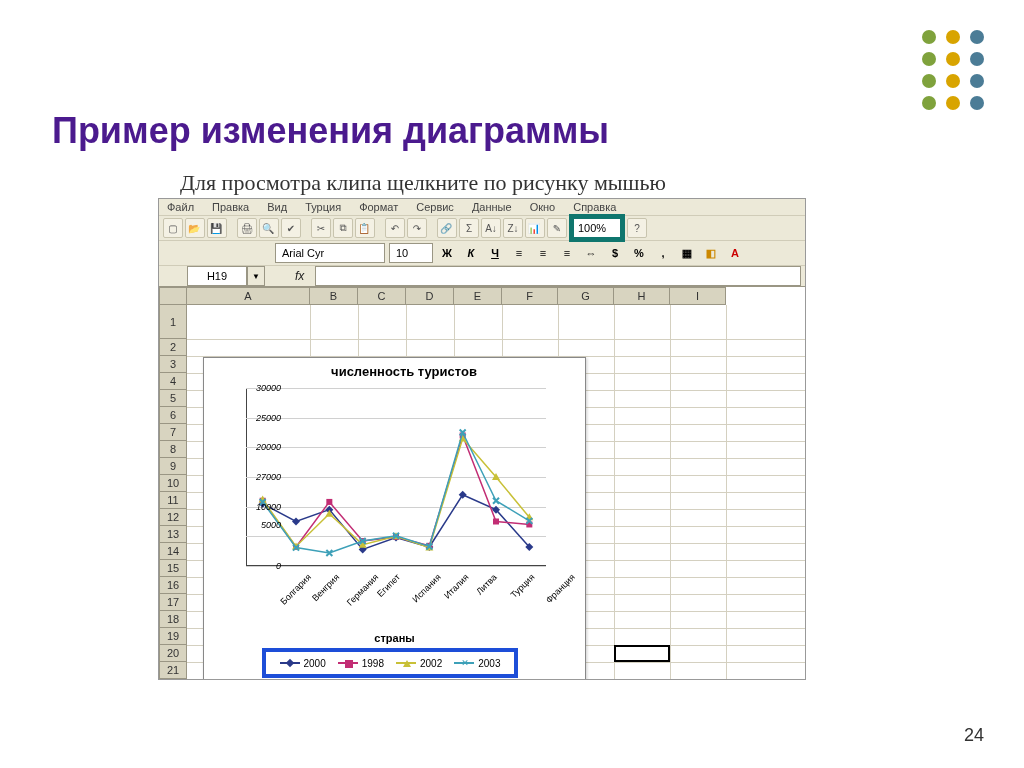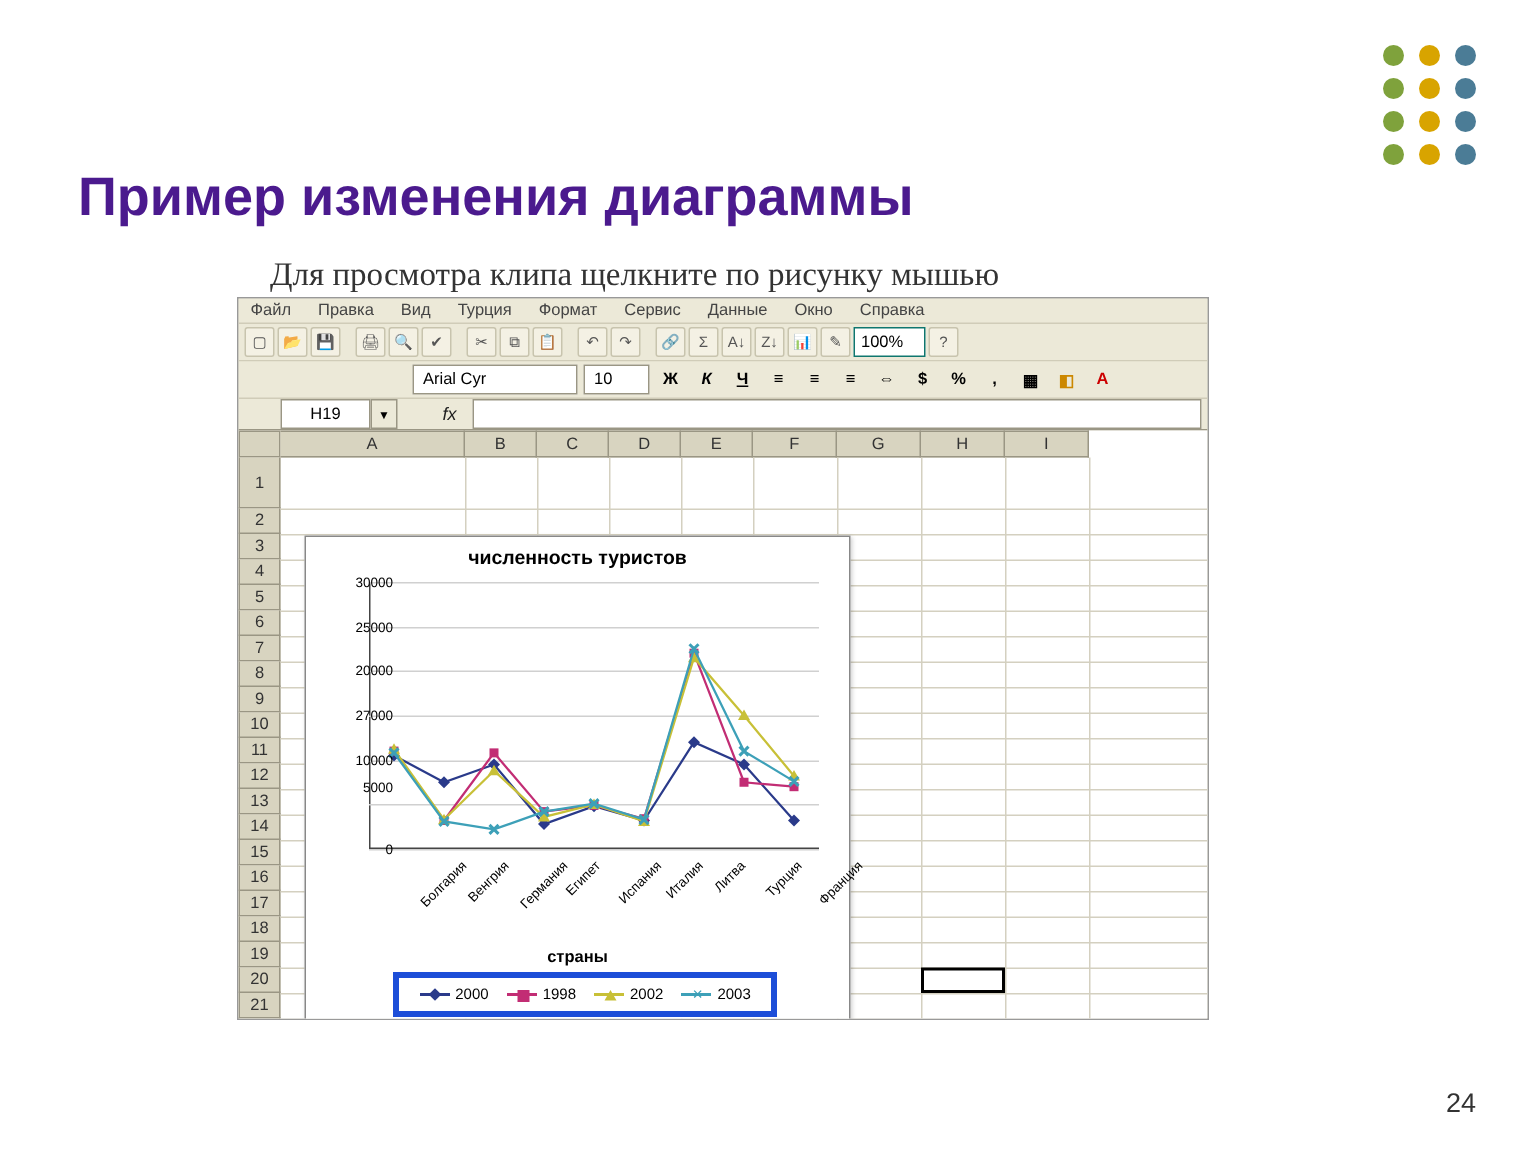--- a/index.html
+++ b/index.html
@@ -9,21 +9,21 @@
   .dots .dot { width:14px; height:14px; border-radius:50%; }
   .slide-title { position:absolute; left:52px; top:110px; font-size:36px; font-weight:bold; color:#4b1a8e; }
   .subtitle { position:absolute; left:180px; top:170px; font-size:22px; color:#333; font-family:Georgia, serif; }
   .page-num { position:absolute; right:40px; bottom:22px; font-size:18px; color:#333; }
   
   .excel { position:absolute; left:158px; top:198px; width:648px; height:482px; background:#ece9d8; border:1px solid #999; box-sizing:border-box; overflow:hidden; font-size:11px; }
   .menu { height:16px; background:#ece9d8; border-bottom:1px solid #d0ccb8; display:flex; align-items:center; gap:18px; padding:0 8px; color:#444; }
   .toolbar { height:24px; background:#ece9d8; border-bottom:1px solid #d0ccb8; display:flex; align-items:center; gap:2px; padding:0 4px; }
   .toolbar .tb { width:18px; height:18px; background:#f4f1e4; border:1px solid #c8c4ae; border-radius:2px; display:flex; align-items:center; justify-content:center; font-size:10px; color:#555; }
   .toolbar .sep { width:6px; }
-  .toolbar .field { height:18px; background:#fff; border:1px solid #0f766e; display:flex; align-items:center; padding:0 4px; font-size:11px; }
+  .toolbar .field { height:18px; background:#fff; border:5px solid #0f766e; display:flex; align-items:center; padding:0 4px; font-size:11px; }
   .fmt-bar { height:24px; background:#ece9d8; border-bottom:1px solid #d0ccb8; display:flex; align-items:center; gap:4px; padding-left:116px; }
   .fmt-bar .combo { height:18px; background:#fff; border:1px solid #9a9684; display:flex; align-items:center; padding:0 6px; }
   .fmt-bar .tb { width:18px; height:18px; border:1px solid transparent; display:flex; align-items:center; justify-content:center; font-size:11px; font-weight:bold; }
   .fx-row { height:20px; background:#ece9d8; border-bottom:1px solid #9a9684; display:flex; align-items:center; }
   .fx-row .namebox { width:58px; height:18px; margin-left:28px; background:#fff; border:1px solid #9a9684; display:flex; align-items:center; justify-content:center; font-size:11px; }
   .fx-row .drop { width:16px; height:18px; border:1px solid #9a9684; background:#ece9d8; display:flex; align-items:center; justify-content:center; font-size:8px; margin-right:4px; }
   .fx-row .fx { width:20px; font-style:italic; font-size:12px; color:#222; margin-left:26px; }
   .fx-row .fline { flex:1; height:18px; background:#fff; border:1px solid #9a9684; margin-right:4px; }
   
   .grid { position:relative; background:#fff; height:398px; }
@@ -34,27 +34,27 @@
   .rows { position:absolute; top:18px; left:0; }
   .rh { width:28px; height:17px; background:#d8d4c0; border:1px solid #9a9684; border-top:none; box-sizing:border-box; text-align:center; line-height:16px; color:#333; }
   .r1 { height:34px; line-height:16px; display:flex; flex-direction:column; justify-content:center; }
   .gridlines-v { position:absolute; top:18px; bottom:0; left:28px; right:0; }
   .gridlines-v .vl { position:absolute; top:0; bottom:0; width:0; border-left:1px solid #d4d0c0; }
   .gridlines-h { position:absolute; left:28px; right:0; top:18px; }
   .gridlines-h .hl { position:absolute; left:0; right:0; height:0; border-top:1px solid #d4d0c0; }
   .a1 { position:absolute; left:28px; top:18px; width:371px; height:34px; text-align:center; font-size:11px; line-height:15px; padding-top:2px; }
   .selcell { position:absolute; border:2px solid #000; box-sizing:border-box; }
   
-  .chart { position:absolute; left:44px; top:70px; width:362px; height:326px; background:#fff; border:1px solid #888; box-shadow:1px 1px 3px rgba(0,0,0,.2); }
+  .chart { position:absolute; left:44px; top:70px; width:362px; height:326px; background:#fff; border:1px solid #888; box-shadow:1px 1px 3px rgba(0,0,0,.2);padding-left:19px; }
   .chart-title { text-align:center; font-weight:bold; font-size:13px; margin-top:6px; }
   .plot { position:absolute; left:42px; top:30px; width:300px; height:178px; }
   .plot .hg { position:absolute; left:0; right:0; border-top:1px solid #d0d0d0; }
   .plot .xax { position:absolute; left:0; bottom:0; width:100%; border-top:1px solid #444; }
   .plot .yax { position:absolute; left:0; top:0; bottom:0; border-left:1px solid #444; }
-  .ytick { position:absolute; right:304px; font-size:9px; transform:translateY(-50%); }
+  .ytick { position:absolute; right:304px; font-size:9px; transform:translateY(-50%);font-style:italic; }
   .xtick { position:absolute; font-size:9px; transform-origin:right top; transform:rotate(-45deg); white-space:nowrap; }
   .xtitle { position:absolute; bottom:40px; left:0; right:0; text-align:center; font-weight:bold; font-size:11px; }
   .legend { position:absolute; bottom:6px; left:58px; width:248px; height:22px; border:4px solid #1d4ed8; display:flex; align-items:center; justify-content:center; gap:12px; font-size:10px; }
   .legend .li { display:flex; align-items:center; gap:4px; }
   .legend .seg { width:20px; height:0; border-top:2px solid; position:relative; }
   .legend .seg .mk { position:absolute; left:7px; top:-4px; width:8px; height:8px; }
   svg.series { position:absolute; left:0; top:0; width:100%; height:100%; overflow:visible; }
 </style>
 </head>
 <body>

